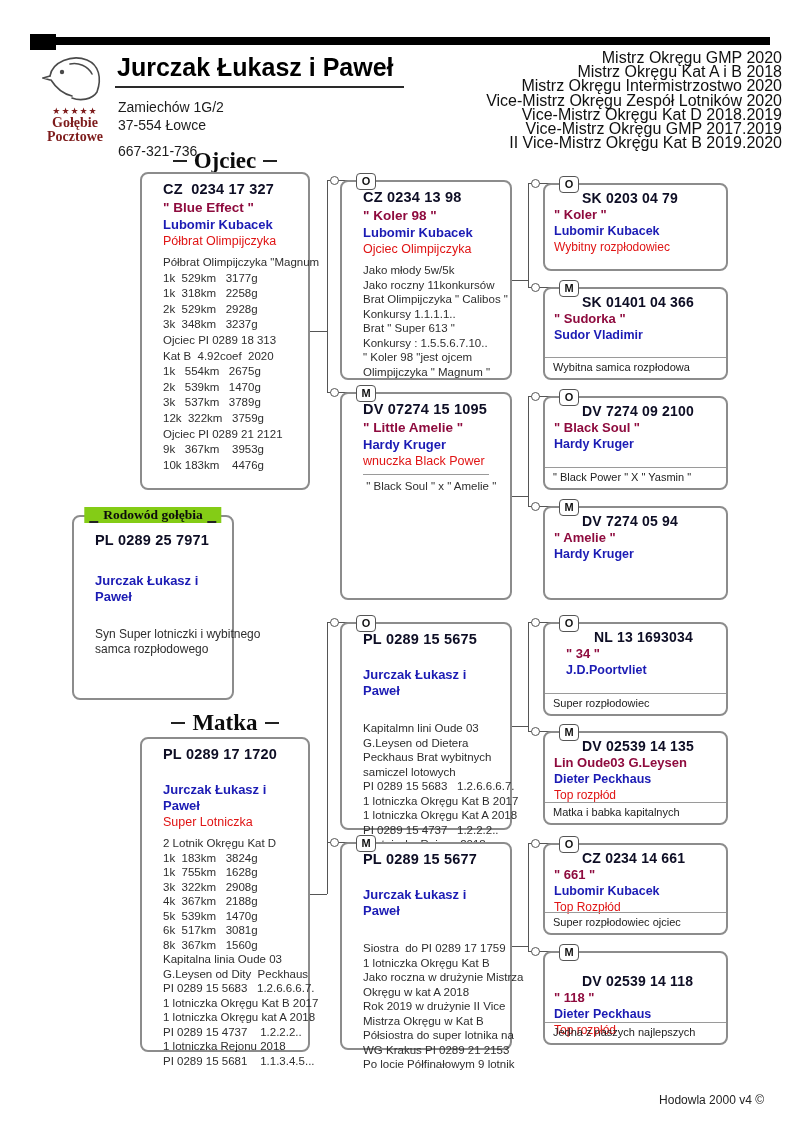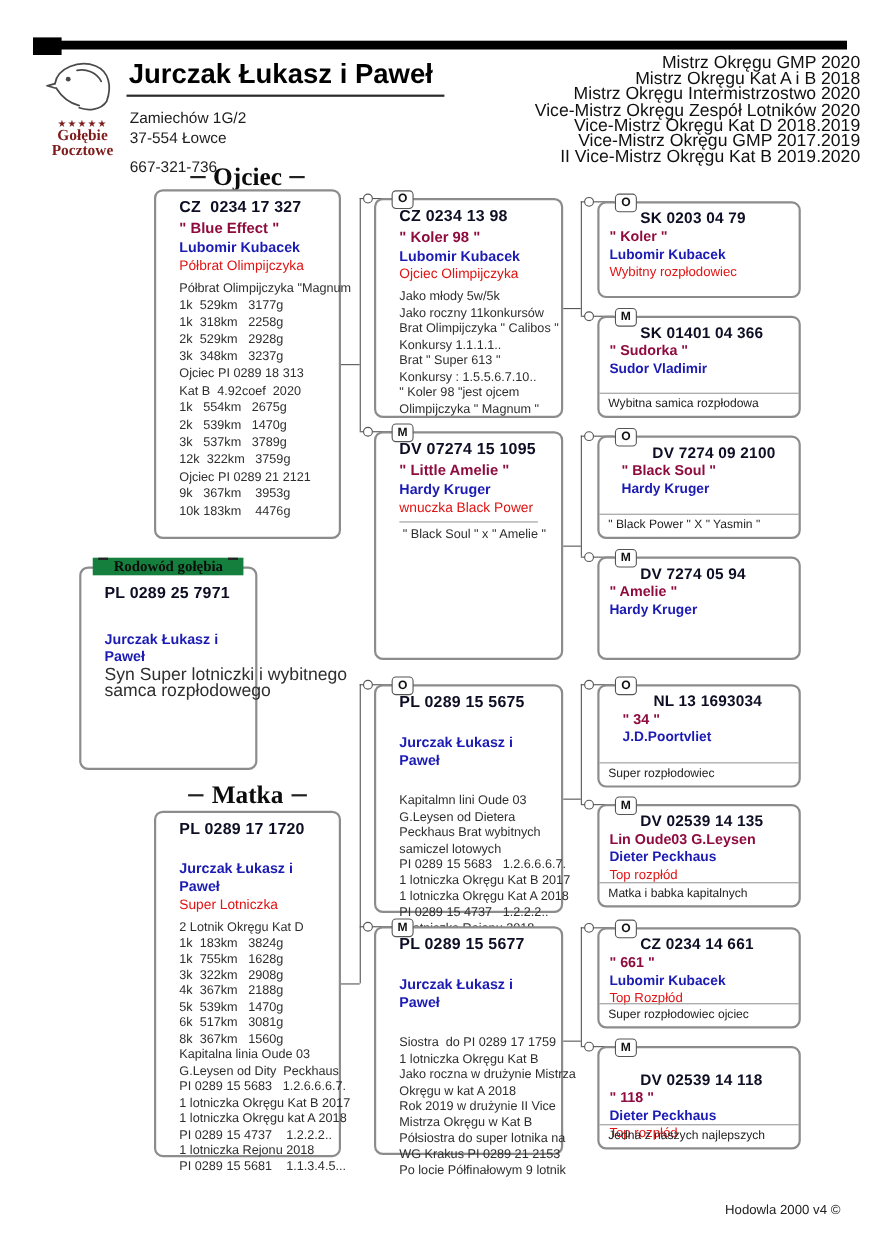--- a/index.html
+++ b/index.html
@@ -37,22 +37,22 @@
   .bfoot{position:absolute;left:0;right:0;bottom:0;border-top:1.5px solid #9a9a9a;
         padding:3px 8px 4px;font-size:11px;color:#222;white-space:pre;line-height:13px;}
   .bfoot:empty{display:none;}
   .small .ring{font-size:14px;line-height:16px;margin-left:28px;}
   .small .bname{font-size:13px;min-height:16px;line-height:16px;}
   .small .bowner{font-size:12.5px;min-height:15px;line-height:15px;}
   .small .bnote{font-size:12px;min-height:14px;line-height:14px;}
   .marker{position:absolute;top:-9px;left:14px;width:18px;height:15px;background:#fff;
         border:1.6px solid #555;border-radius:4px;text-align:center;
         font-size:11px;font-weight:bold;line-height:14px;color:#111;}
-  .sub-tab{position:absolute;top:-10px;left:50%;transform:translateX(-50%);background:#15803d;
-        padding:0 5px;display:flex;align-items:flex-start;gap:5px;white-space:nowrap;
+  .sub-tab{position:absolute;top:-10px;left:50%;transform:translateX(-50%);background:#84cc16;
+        padding:0 5px;display:flex;align-items:flex-end;gap:5px;white-space:nowrap;
         font-family:"Liberation Serif",serif;font-weight:bold;font-size:13.5px;color:#0c0c0c;}
   .sub-tab::before,.sub-tab::after{content:"";width:9px;border-top:2px solid #222;}
   
   .cl{position:absolute;background:transparent;}
   .hline{border-top:1.6px solid #555;height:0;}
   .vline{border-left:1.6px solid #555;width:0;}
   .node{position:absolute;width:7px;height:7px;border:1.6px solid #555;border-radius:50%;background:#fff;}
   .credit{position:absolute;right:36px;top:1093px;font-size:12px;color:#222;}
 </style>
 </head>
@@ -167,21 +167,21 @@
     </div>
   </div>
 
   <div class="box" style="left:72px;top:515px;width:162px;height:185px">
     <div class="sub-tab">
       <span>Rodowód gołębia</span>
     </div>
     <div class="bx-inner" style="padding-top:14px">
       <div class="ring">PL 0289 25 7971</div>
       <div class="bowner" style="margin-top:24px">Jurczak Łukasz i Paweł</div>
-      <div class="dlines" style="margin-top:2px;font-size:16px">
+      <div class="dlines" style="margin-top:22px;font-size:12px">
           <div class="line">Syn Super lotniczki i wybitnego</div>
           <div class="line">samca rozpłodowego</div>
         </div>
     </div>
   </div>
 
   <div class="box" style="left:140px;top:737px;width:170px;height:315px">
     <div class="bx-inner">
       <div class="ring">PL 0289 17 1720</div>
       <div class="bname"></div>
@@ -299,21 +299,21 @@
       <div class="ring">SK 01401 04 366</div>
       <div class="bname">" Sudorka "</div>
       <div class="bowner">Sudor Vladimir</div>
       <div class="bnote"></div>
     </div>
     <div class="bfoot">Wybitna samica rozpłodowa</div>
   </div>
 
   <div class="box small" style="left:543px;top:396px;width:185px;height:94px">
     <div class="marker">O</div>
-    <div class="bx-inner" style="padding:5px 20px">
+    <div class="bx-inner" style="padding:5px 9px">
       <div class="ring">DV 7274 09 2100</div>
       <div class="bname">" Black Soul "</div>
       <div class="bowner">Hardy Kruger</div>
       <div class="bnote"></div>
     </div>
     <div class="bfoot">" Black Power " X " Yasmin "</div>
   </div>
 
   <div class="box small" style="left:543px;top:506px;width:185px;height:94px">
     <div class="marker">M</div>

